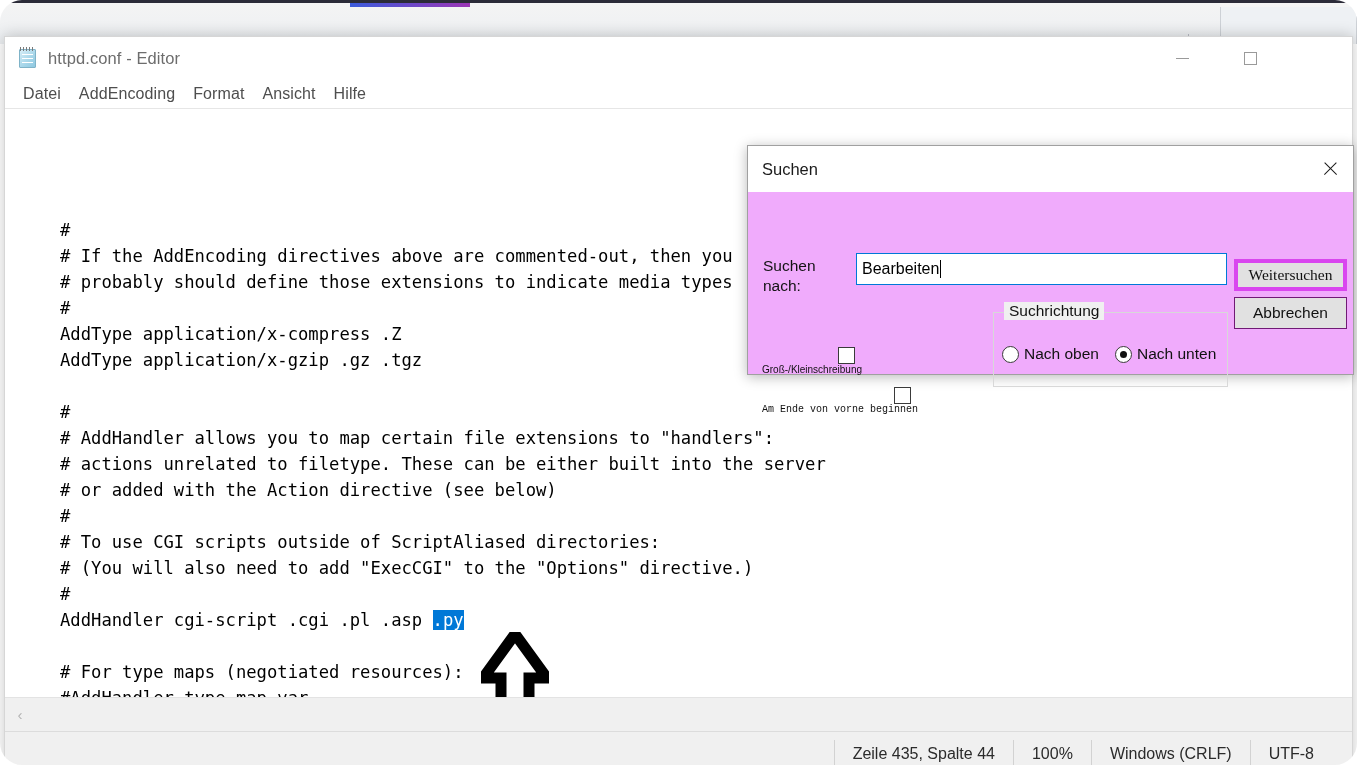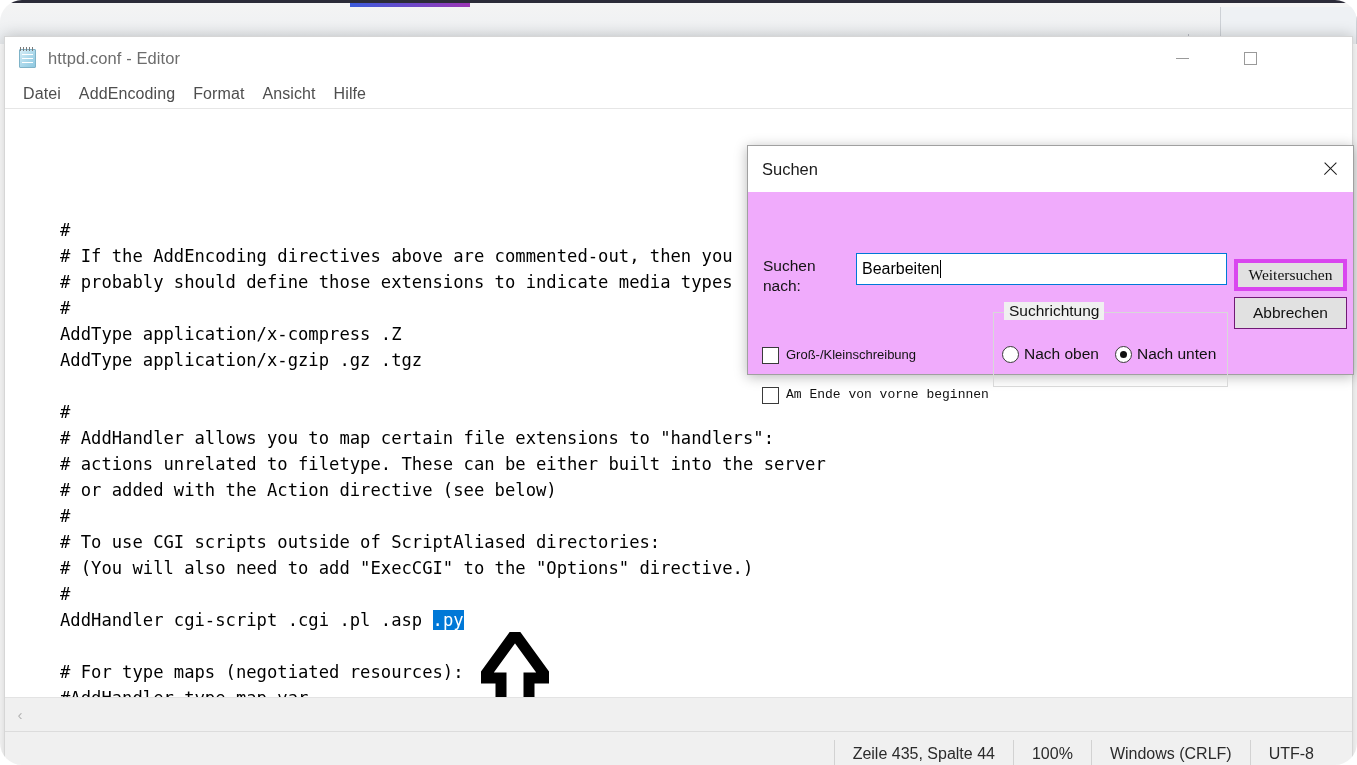--- a/index.html
+++ b/index.html
@@ -314,23 +314,24 @@
     background: #e1e1e1;
     font-family: Liberation Serif, serif;
   }
   .btn.secondary {
     left: 486px; top: 105px;
   }
 
   .chk-row {
     position: absolute;
     display: flex;
-    align-items: flex-start;
-    font-size: 13px;
+    align-items: flex-end;
+    font-size: 10px;
     color: #111111;
+    flex-direction: column;
   }
   .chkbox {
     width: 17px; height: 17px;
     background: #ffffff;
     border: 1px solid #3a3a3a;
     margin-right: 7px;
     flex: none;
   }
   .chk-case { left: 14px; top: 155px; }
   .chk-wrap { left: 14px; top: 195px; font-family: Liberation Mono, monospace; }

